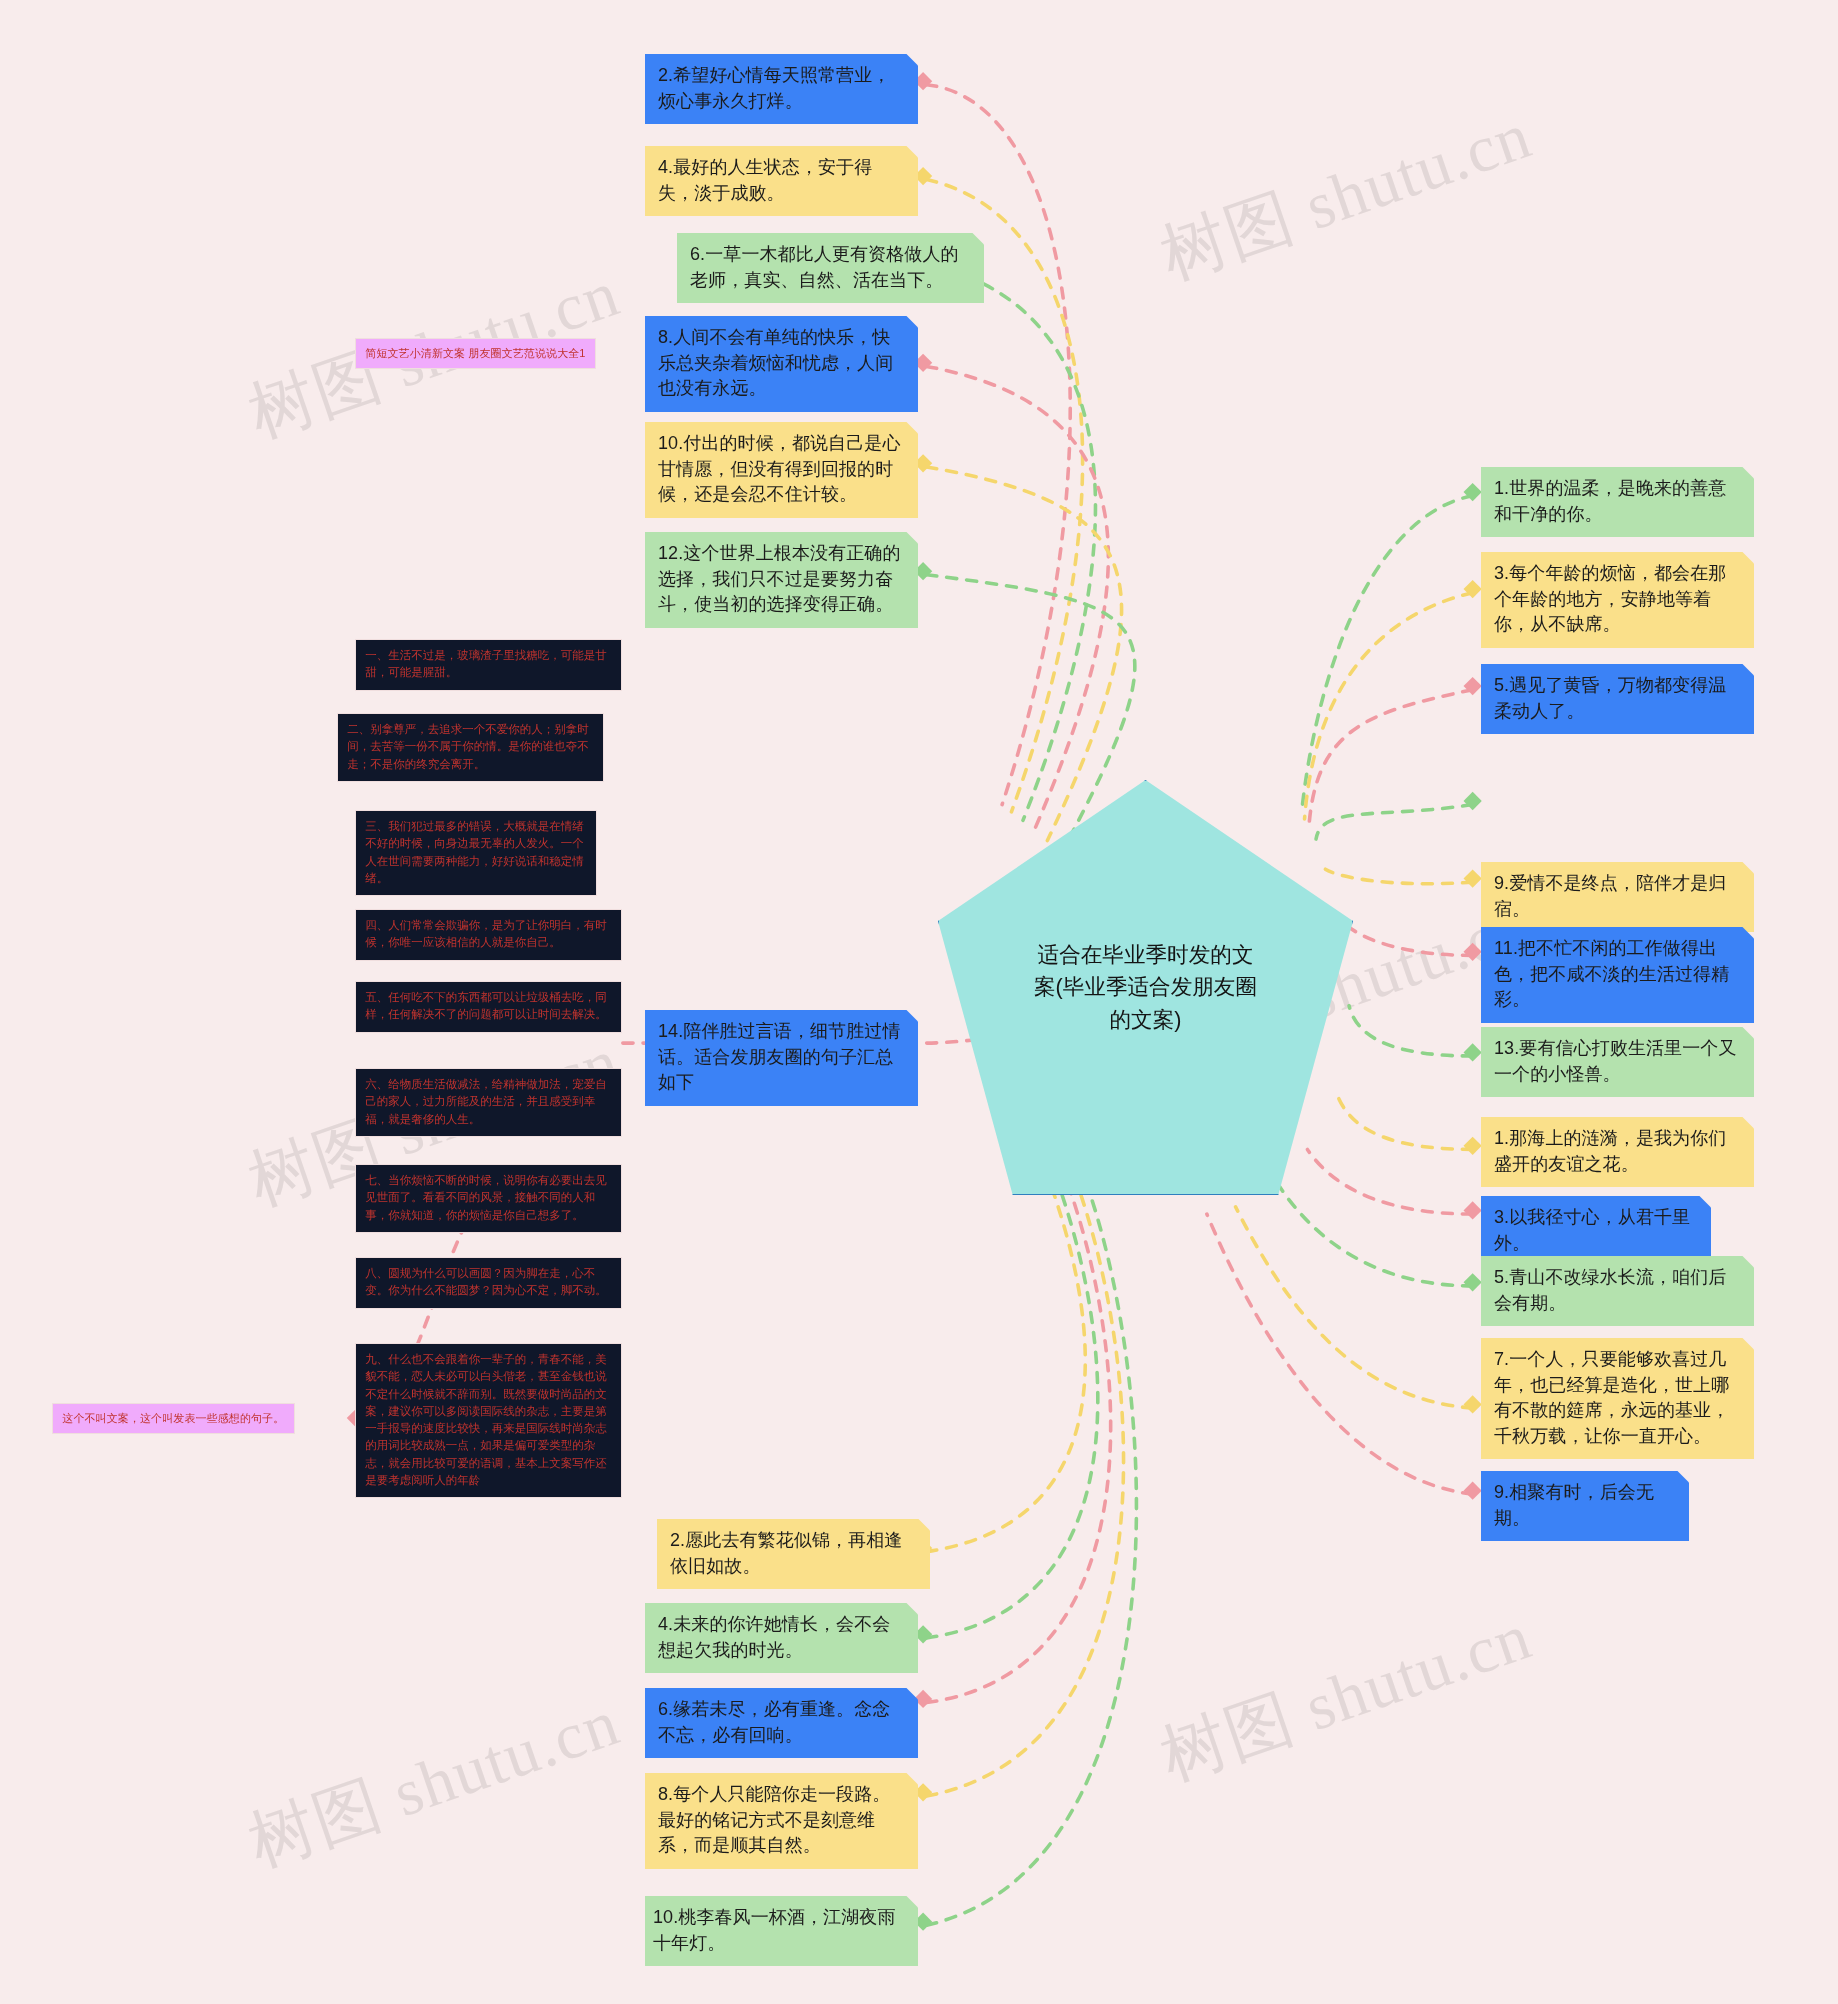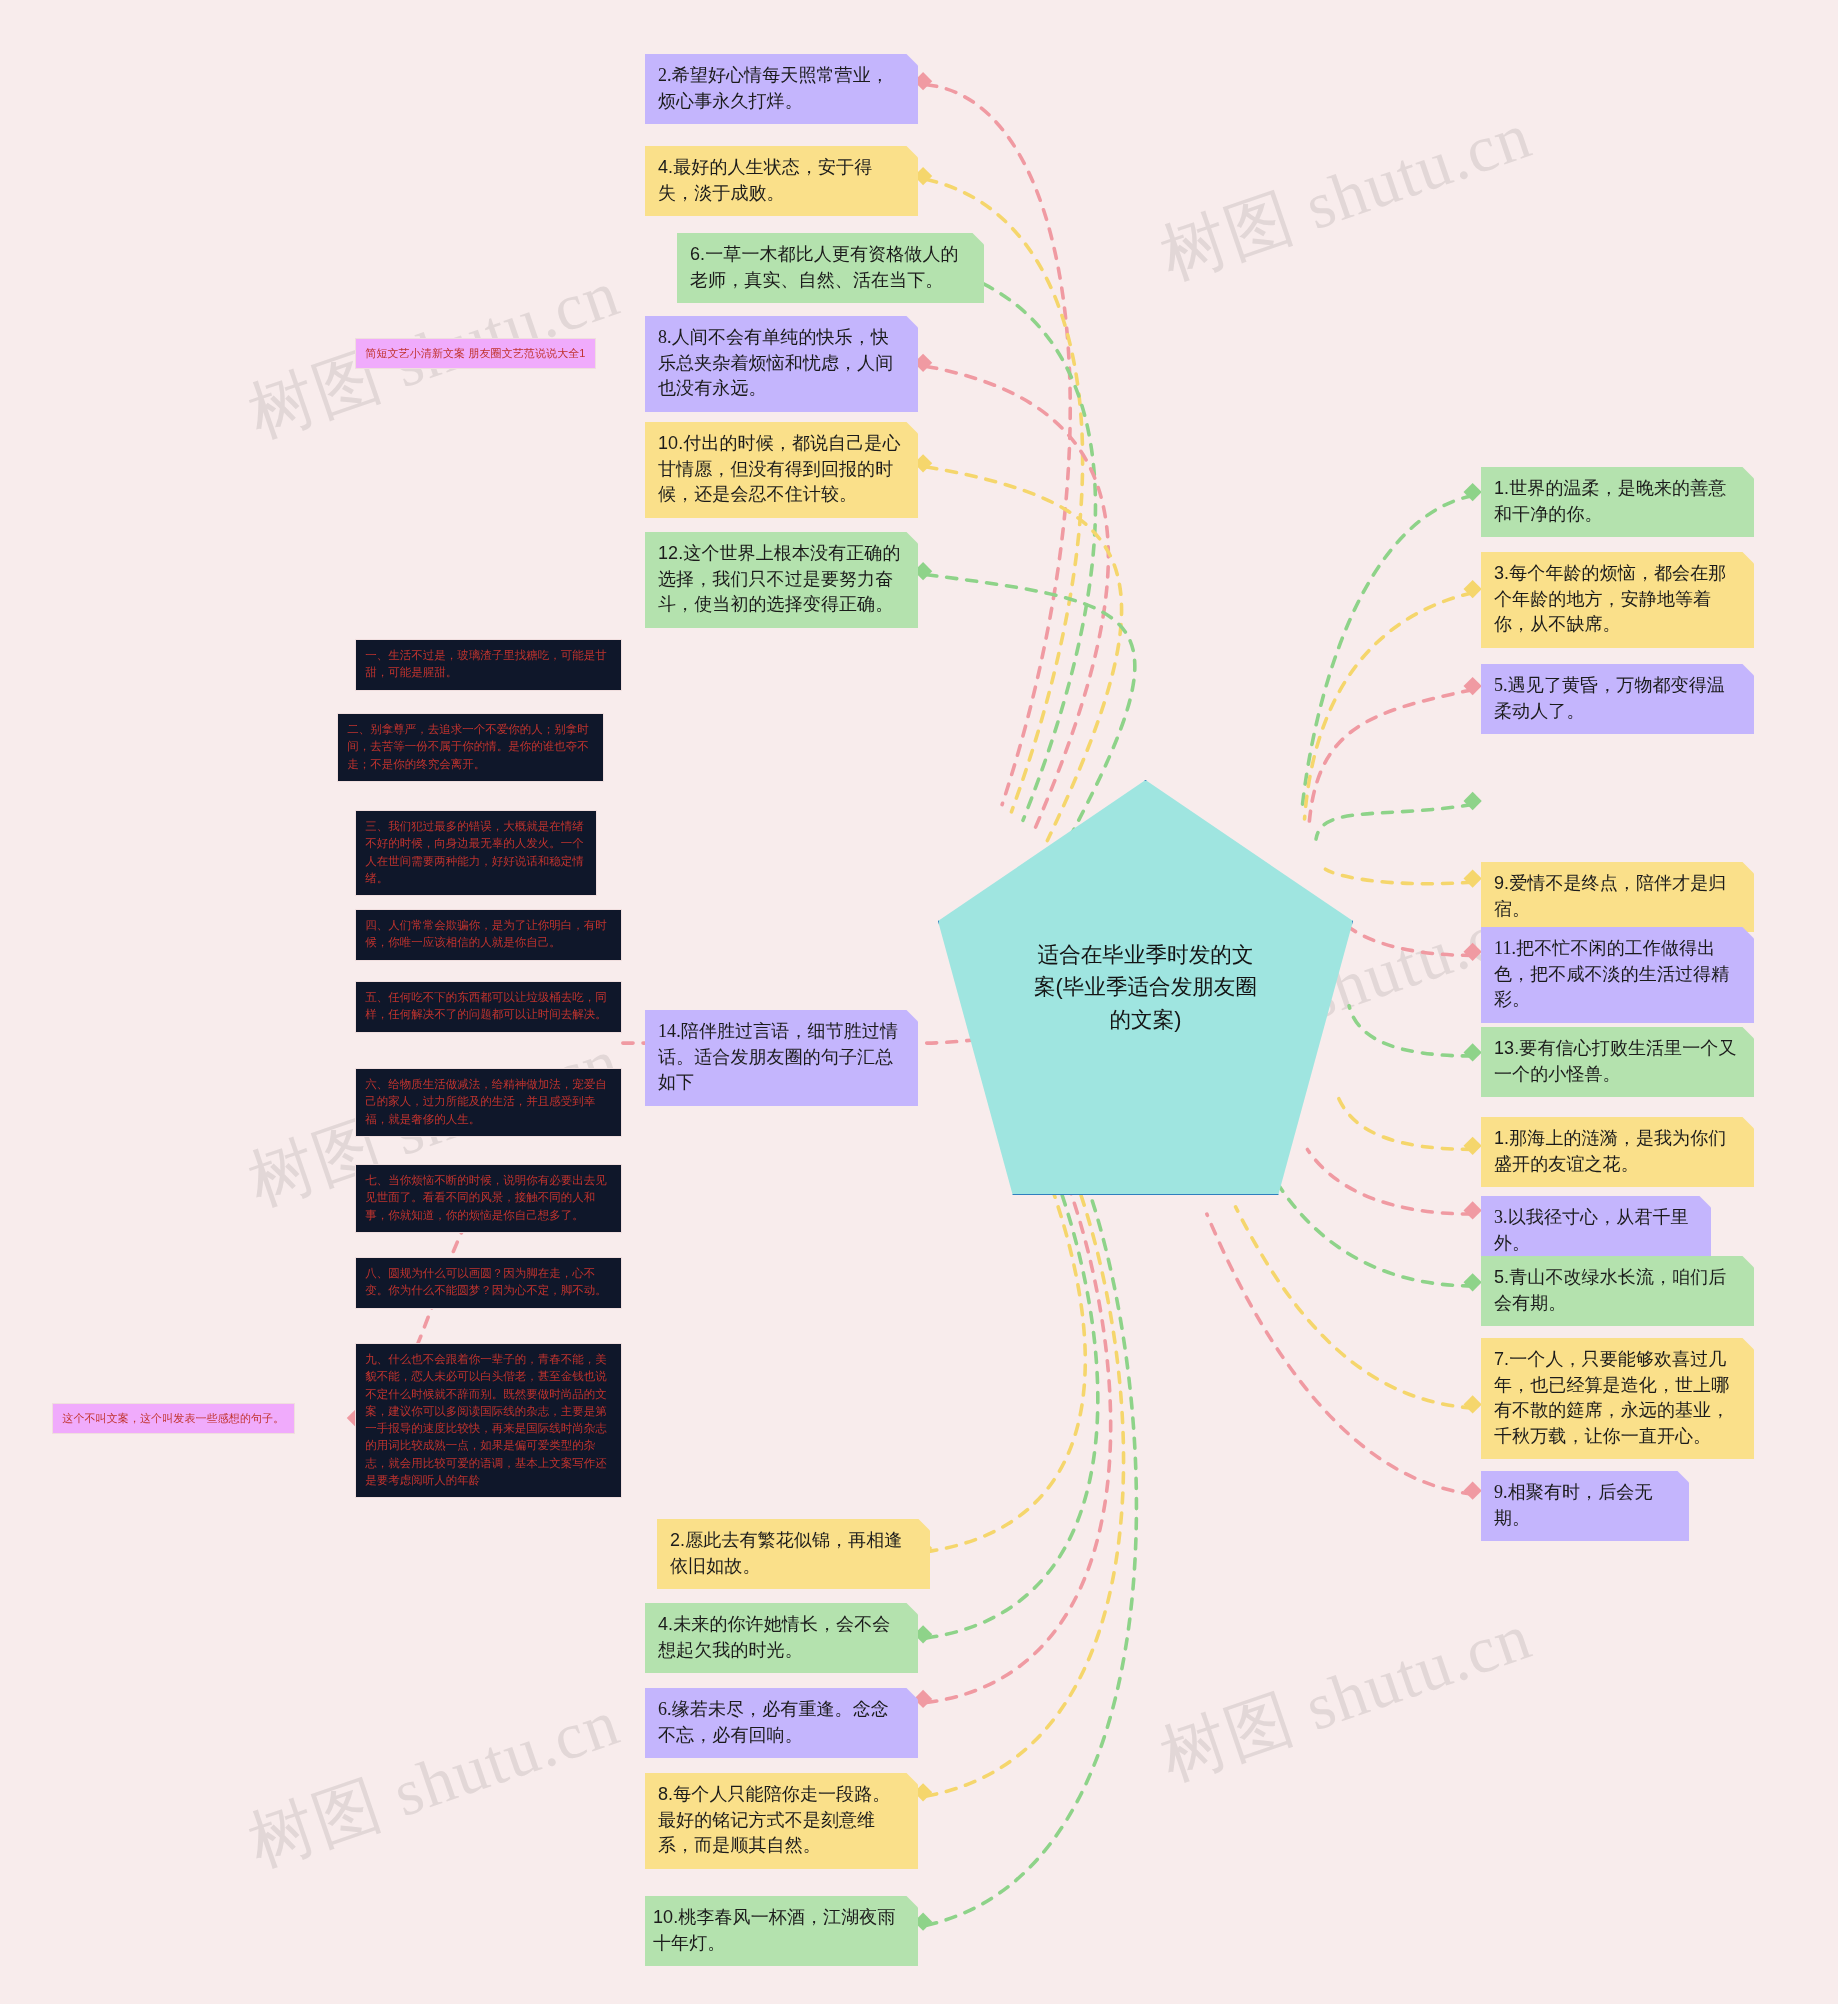--- a/index.html
+++ b/index.html
@@ -37,21 +37,21 @@
   
   .node {
     position: absolute;
     padding: 9.3px 13px 10px 13px;
     font-size: 18px;
     line-height: 1.42;
     color: #1b1b1b;
     letter-spacing: 0.1px;
     word-break: break-all;
   }
-  .node.pink   { background: #c4b5fd; font-family: Liberation Serif, serif; }
+  .node.pink   { background: #3b82f6; }
   .node.yellow { background: #fae08a; }
   .node.green  { background: #b4e2ae; }
 
   
   .node.pink, .node.yellow, .node.green {
     clip-path: polygon(0 0, calc(100% - 11.5px) 0, 100% 11.5px, 100% 100%, 0 100%);
   }
 
   
   .node.plain {

